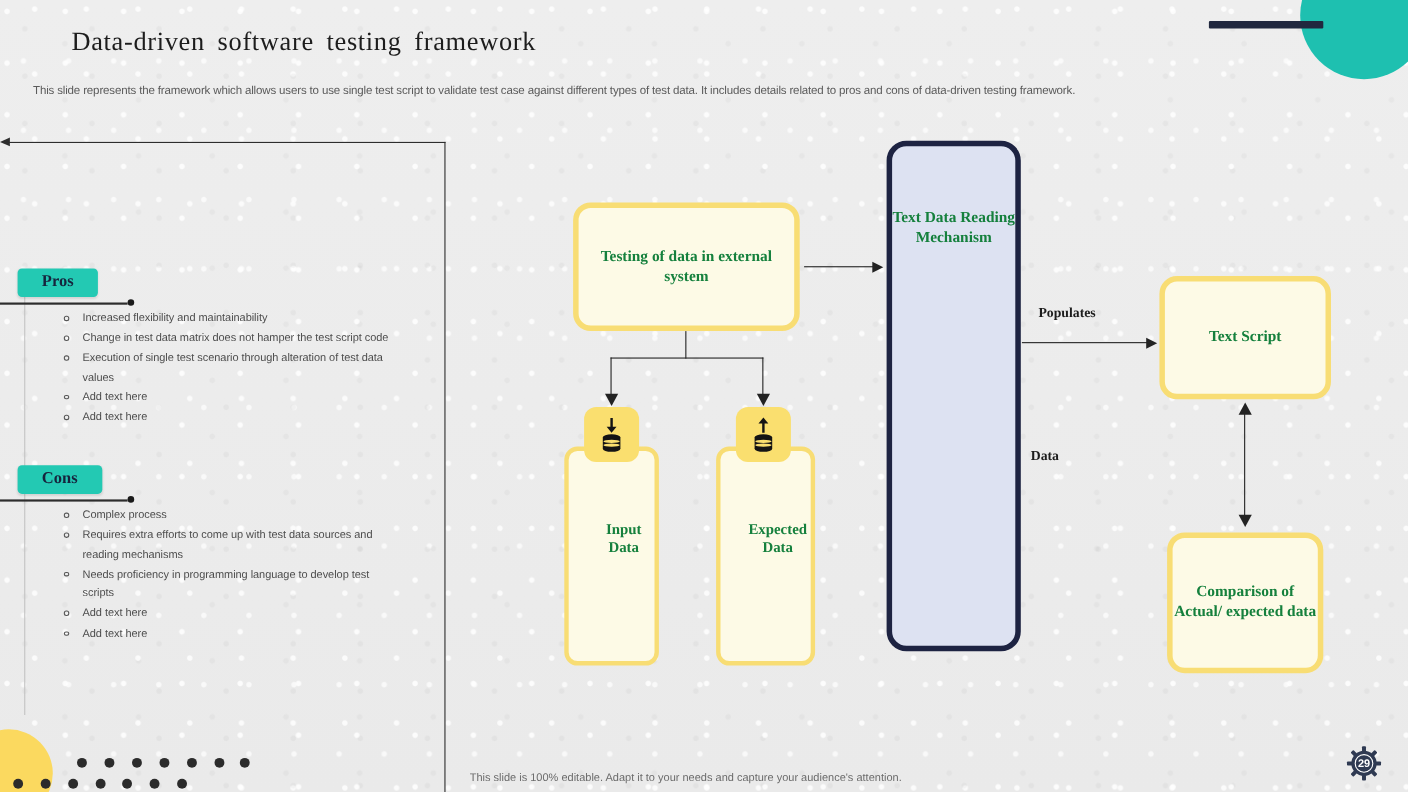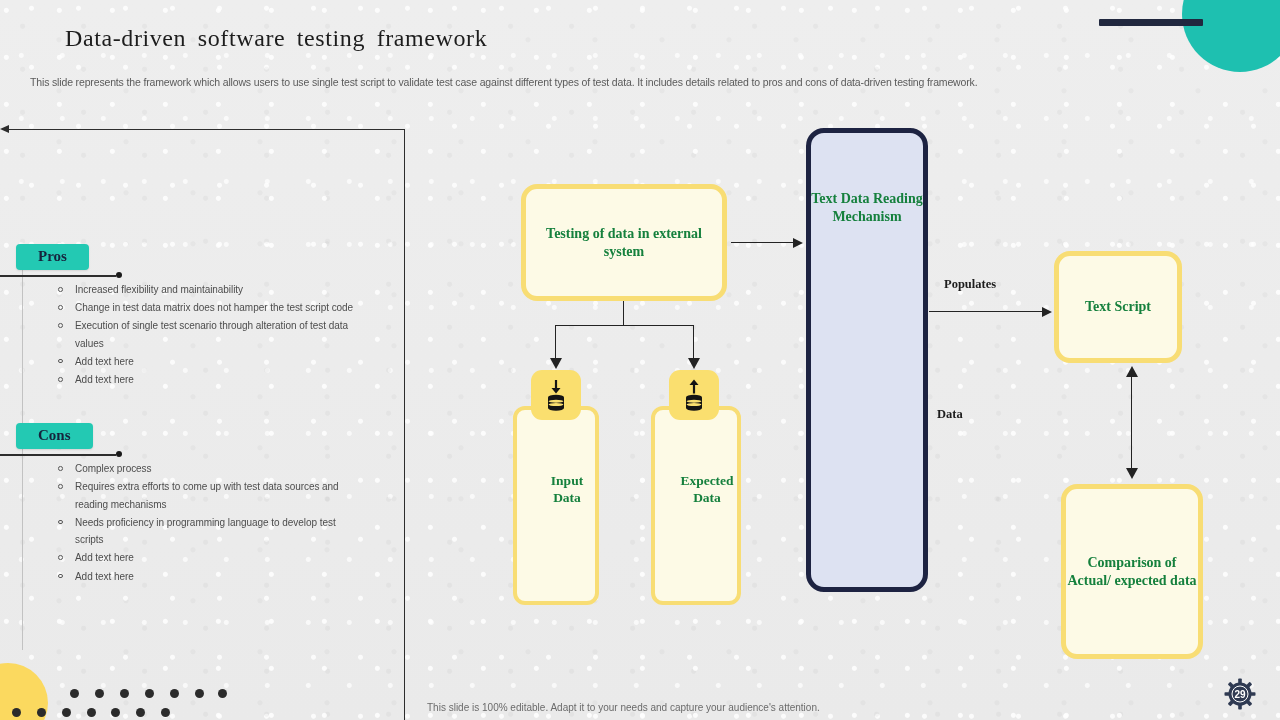--- a/index.html
+++ b/index.html
@@ -389,27 +389,27 @@
   </div>
 
   <div class="node node-navy" style="left:806px; top:128px; width:122px; height:464px;">Text Data Reading Mechanism</div>
 
   <div class="edge-label" style="left:944px; top:277px;">Populates</div>
   <div class="edge edge-h" style="left:929px; top:311px; width:115px;"></div>
   <div class="arrow-r" style="left:1042px; top:307px;"></div>
 
   <div class="edge-label" style="left:937px; top:407px;">Data</div>
 
-  <div class="node node-yellow" style="left:1054px; top:251px; width:128px; height:112px;">Text Script</div>
+  <div class="node node-yellow" style="left:1054px; top:251px; width:156px; height:112px;">Text Script</div>
 
   <div class="edge edge-v" style="left:1131px; top:372px; height:101px;"></div>
   <div class="arrow-u" style="left:1126px; top:366px;"></div>
   <div class="arrow-d" style="left:1126px; top:468px;"></div>
 
-  <div class="node node-yellow" style="left:1061px; top:484px; width:142px; height:175px;">Comparison of  Actual/ expected data</div>
+  <div class="node node-yellow" style="left:1061px; top:484px; width:142px; height:128px;">Comparison of  Actual/ expected data</div>
 
   <div class="footer-note">This slide is 100% editable. Adapt it to your needs and capture your audience's attention.</div>
 
   <div class="page-badge">
     <svg width="32" height="32" viewBox="0 0 32 32" aria-hidden="true">
       <g fill="#2f3a52">
         <circle cx="16" cy="16" r="11.5"></circle>
         <rect x="14.2" y="0.5" width="3.6" height="5" rx="0.8"></rect>
         <rect x="14.2" y="26.5" width="3.6" height="5" rx="0.8"></rect>
         <rect x="0.5" y="14.2" width="5" height="3.6" rx="0.8"></rect>

